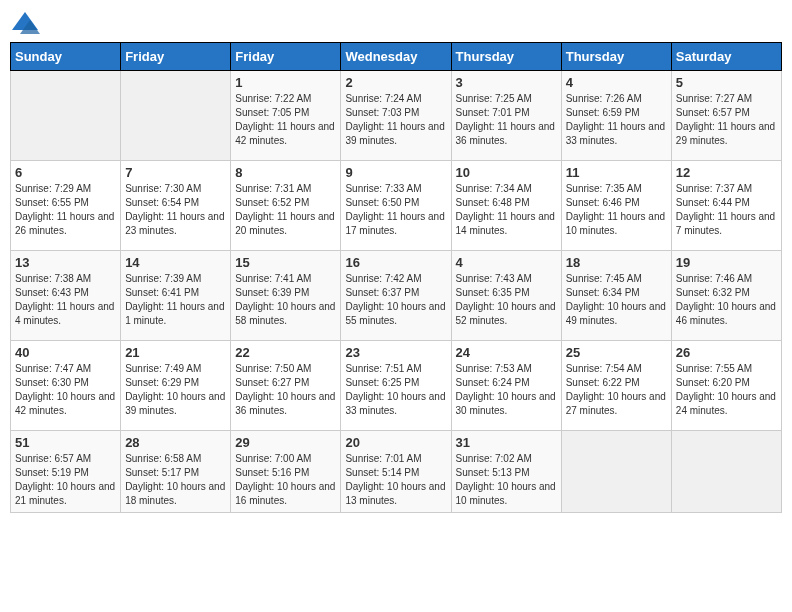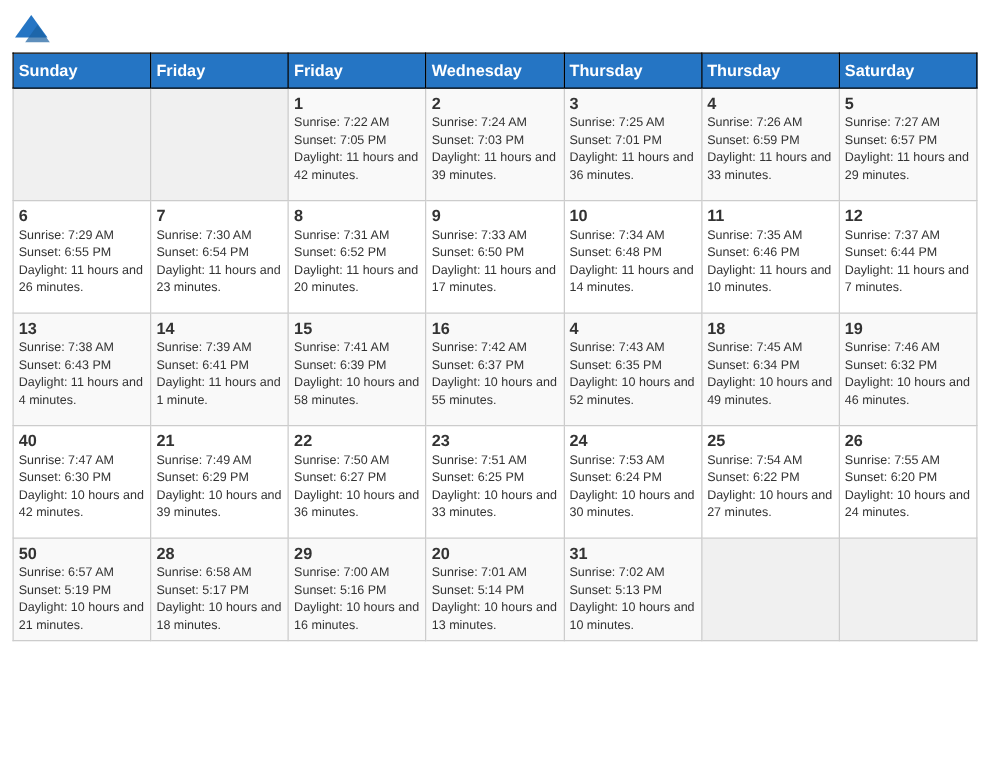--- a/index.html
+++ b/index.html
@@ -234,21 +234,21 @@
           <span class="day-number">25</span>
           <div class="day-info">Sunrise: 7:54 AM<br>Sunset: 6:22 PM<br>Daylight: 10 hours and 27 minutes.</div>
         </td>
         <td>
           <span class="day-number">26</span>
           <div class="day-info">Sunrise: 7:55 AM<br>Sunset: 6:20 PM<br>Daylight: 10 hours and 24 minutes.</div>
         </td>
       </tr>
       <tr class="last-row">
         <td>
-          <span class="day-number">50</span>
+          <span class="day-number">51</span>
           <div class="day-info">Sunrise: 6:57 AM<br>Sunset: 5:19 PM<br>Daylight: 10 hours and 21 minutes.</div>
         </td>
         <td>
           <span class="day-number">28</span>
           <div class="day-info">Sunrise: 6:58 AM<br>Sunset: 5:17 PM<br>Daylight: 10 hours and 18 minutes.</div>
         </td>
         <td>
           <span class="day-number">29</span>
           <div class="day-info">Sunrise: 7:00 AM<br>Sunset: 5:16 PM<br>Daylight: 10 hours and 16 minutes.</div>
         </td>

